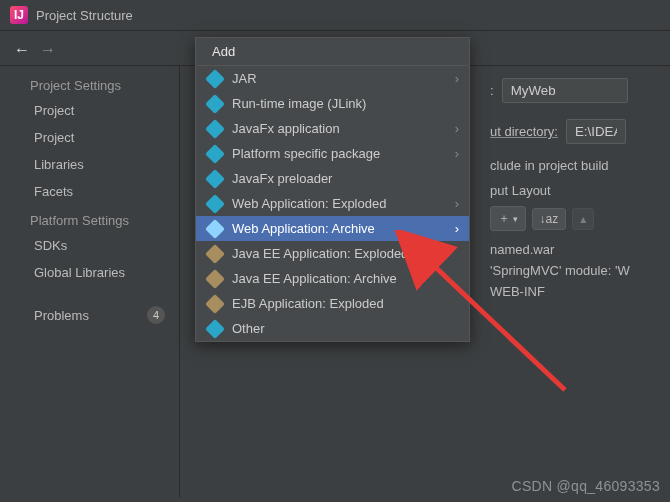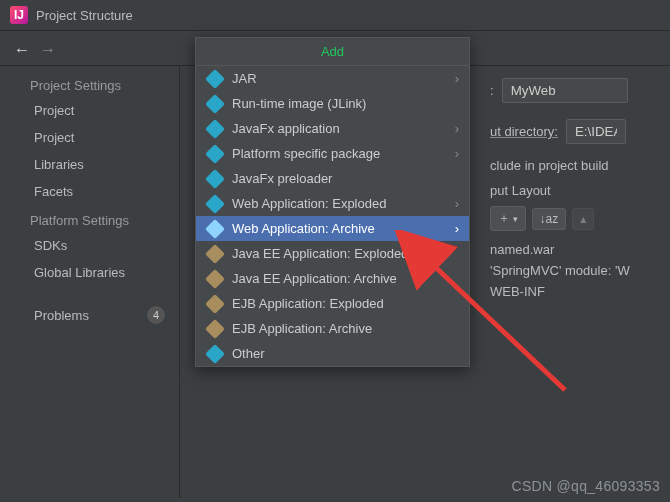--- a/index.html
+++ b/index.html
@@ -33,21 +33,21 @@
 
   .underline { text-decoration: underline; text-decoration-color:#888; }
   .section-head { margin-top:10px; color:#bbb; }
   .mini-toolbar { display:flex; gap:6px; margin:8px 0; align-items:center;}
   .mini-btn { background:#4c5052; border:1px solid #5a5d5e; color:#bbb; padding:3px 7px; border-radius:3px; font-size:12px; cursor:pointer; display:flex; align-items:center; gap:3px;}
   .tree { font-size:13px; color:#bbb; }
   .tree .row { padding:3px 0; }
 
   
   .popup { position:absolute; left:195px; top:37px; width:275px; background:#46494b; border:1px solid #555; box-shadow:0 4px 14px rgba(0,0,0,.5); z-index:50;}
-  .popup-title { text-align:center; padding:6px 8px; color:#22c55e; border-bottom:1px solid #555; }
+  .popup-title { text-align:left; padding:6px 16px; color:#e5e5e5; border-bottom:1px solid #555; }
   .popup-item { display:flex; align-items:center; gap:10px; padding:5px 12px; color:#ccc; cursor:pointer; position:relative;}
   .popup-item .sub-ind { position:absolute; right:10px; color:#888; }
   .popup-item.highlight { background:#4b6eaf; color:#fff; }
   .popup-item.highlight .sub-ind { color:#fff; }
   .diamond { width:14px; height:14px; display:inline-block; transform:rotate(45deg); background:#2aa6c9; border-radius:2px; flex-shrink:0;}
   .diamond.brown { background:#a88e5e; }
   .popup-item.highlight .diamond { background:#8fd3ff; }
 
   
   .red-arrow { position:absolute; left:390px; top:230px; z-index:60; pointer-events:none; }
@@ -172,24 +172,20 @@
       </div>
       <div class="popup-item">
         <span class="diamond brown"></span>
         <span>Java EE Application: Archive</span>
       </div>
       <div class="popup-item">
         <span class="diamond brown"></span>
         <span>EJB Application: Exploded</span>
       </div>
       <div class="popup-item">
-        <span class="diamond brown"></span>
-        <span>EJB Application: Archive</span>
-      </div>
-      <div class="popup-item">
         <span class="diamond"></span>
         <span>Other</span>
       </div>
     </div>
 </div>
 
 <svg class="red-arrow" width="200" height="180">
   <defs>
       <marker id="ah" markerWidth="12" markerHeight="12" refX="2" refY="6" orient="auto">
     <path d="M0,0 L12,6 L0,12 Z" fill="#e53935"></path>

